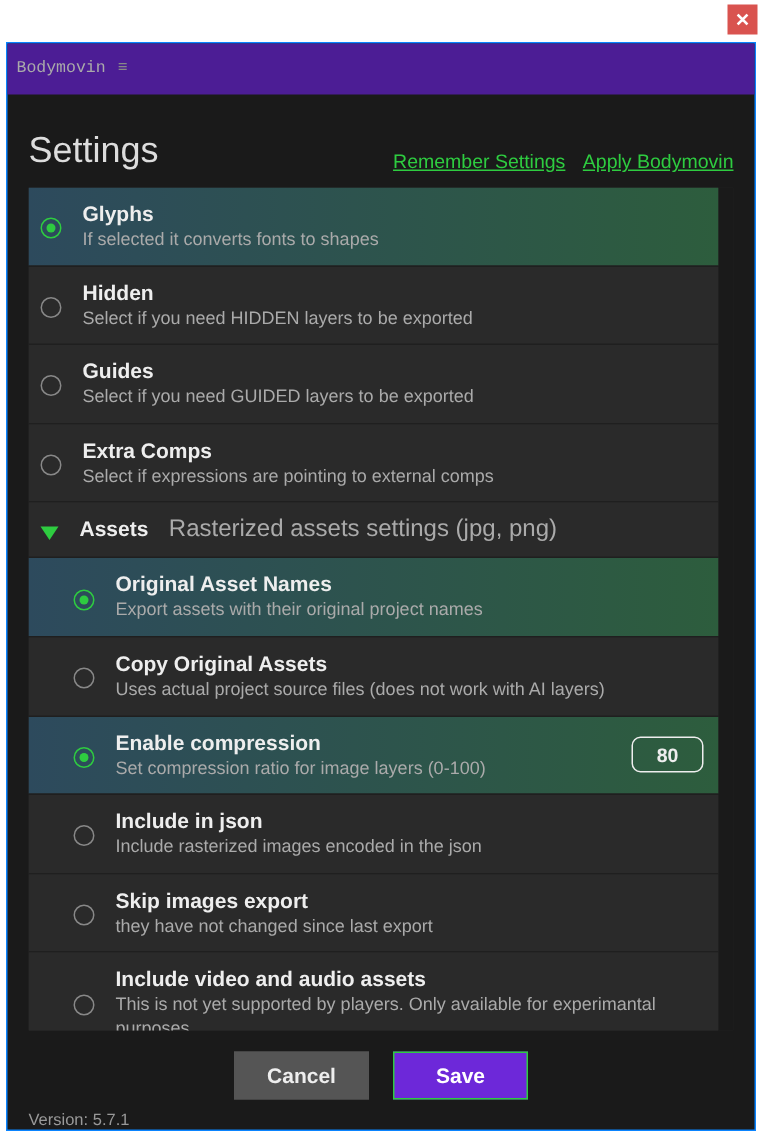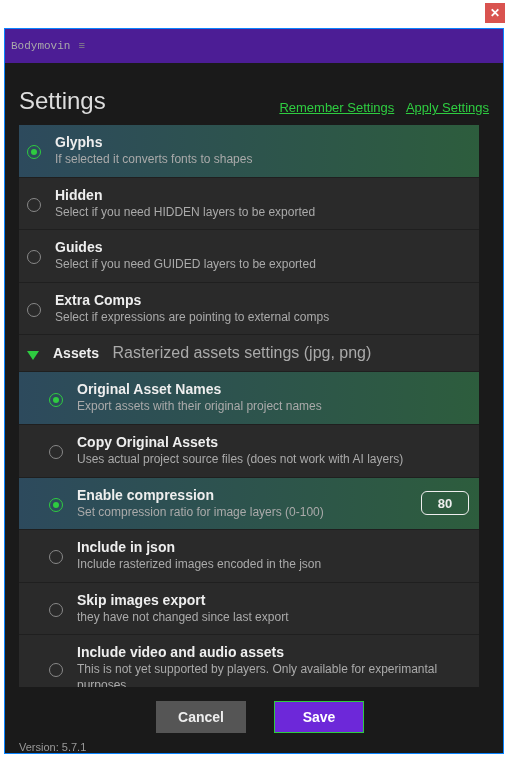--- a/index.html
+++ b/index.html
@@ -118,21 +118,20 @@
 .footer-btns {
   display: flex; justify-content: center; gap: 16px;
   padding: 14px 0 6px 0;
 }
 .btn {
   width: 90px; height: 32px;
   border: 1px solid #555;
   background: #555; color: #eee;
   font-weight: bold; font-size: 14px;
   cursor: pointer;
-  margin-left: 12px;
 }
 .btn.primary { background: #6d28d9; border-color: #2ecc40; color: #fff; }
 .version {
   text-align: left; font-size: 11px; color: #999;
   padding: 2px 2px 4px 0;
 }
 </style>
 </head>
 <body>
 
@@ -143,21 +142,21 @@
     <div class="titlebar">
       <span>Bodymovin</span>
       <span class="menuicon">≡</span>
     </div>
 
     <div class="inner">
       <div class="header-row">
         <div class="title">Settings</div>
         <div class="links">
           <a>Remember Settings</a>
-          <a>Apply Settings</a>
+          <a>Apply Bodymovin</a>
         </div>
       </div>
 
       <div class="scroll-area">
 
         <div class="row selected">
           <div class="radio on"></div>
           <div class="texts">
             <div class="name">Glyphs</div>
             <div class="desc">If selected it converts fonts to shapes</div>

